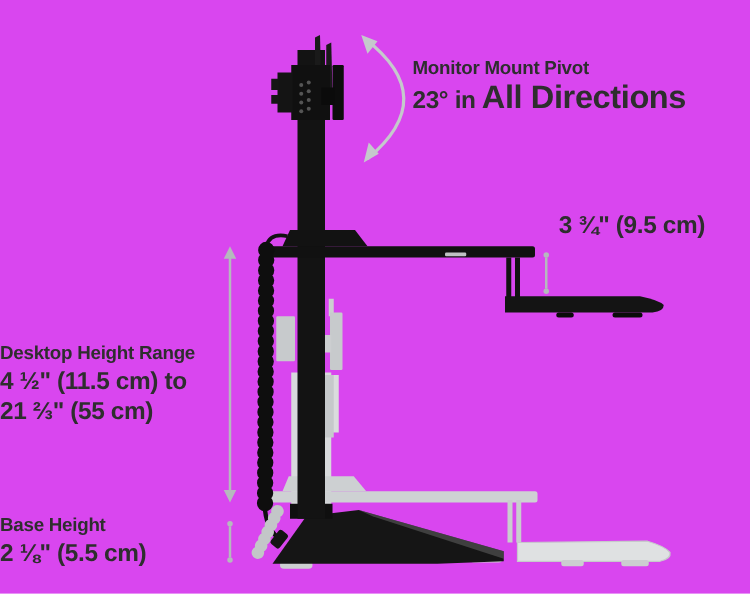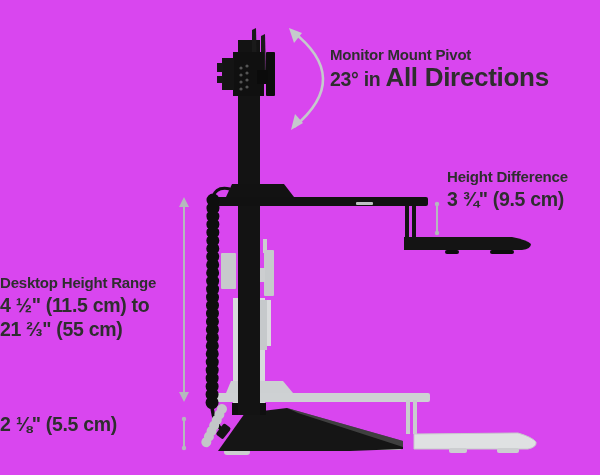--- a/index.html
+++ b/index.html
@@ -115,27 +115,27 @@
   </svg>
 
   <div class="anno" style="left:330px;top:45px;">
     <div class="ttl">Monitor Mount Pivot</div>
     <div class="val">
       <span class="inline-sp">23° in</span><span class="val-big">All Directions</span>
     </div>
   </div>
 
   <div class="anno" style="left:447px;top:167px;">
-    <div class="ttl">Height Difference</div>
     <div class="val">3 ¾" (9.5 cm)</div>
   </div>
 
   <div class="anno right" style="left:0px;top:273px;width:164px;">
     <div class="ttl">Desktop Height Range</div>
     <div class="val">4 ½" (11.5 cm) to</div>
     <div class="val">21 ⅔" (55 cm)</div>
   </div>
 
   <div class="anno right" style="left:0px;top:411px;width:170px;">
+    <div class="ttl">Base Height</div>
     <div class="val">2 ⅛" (5.5 cm)</div>
   </div>
 
 </div>
 
 </body></html>

